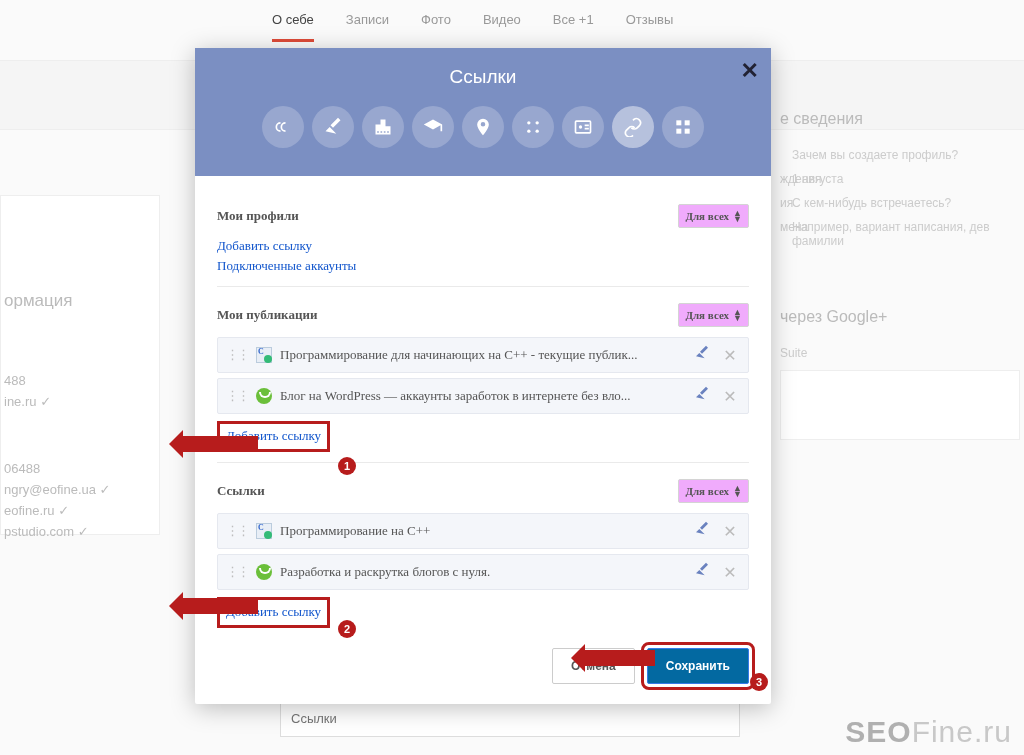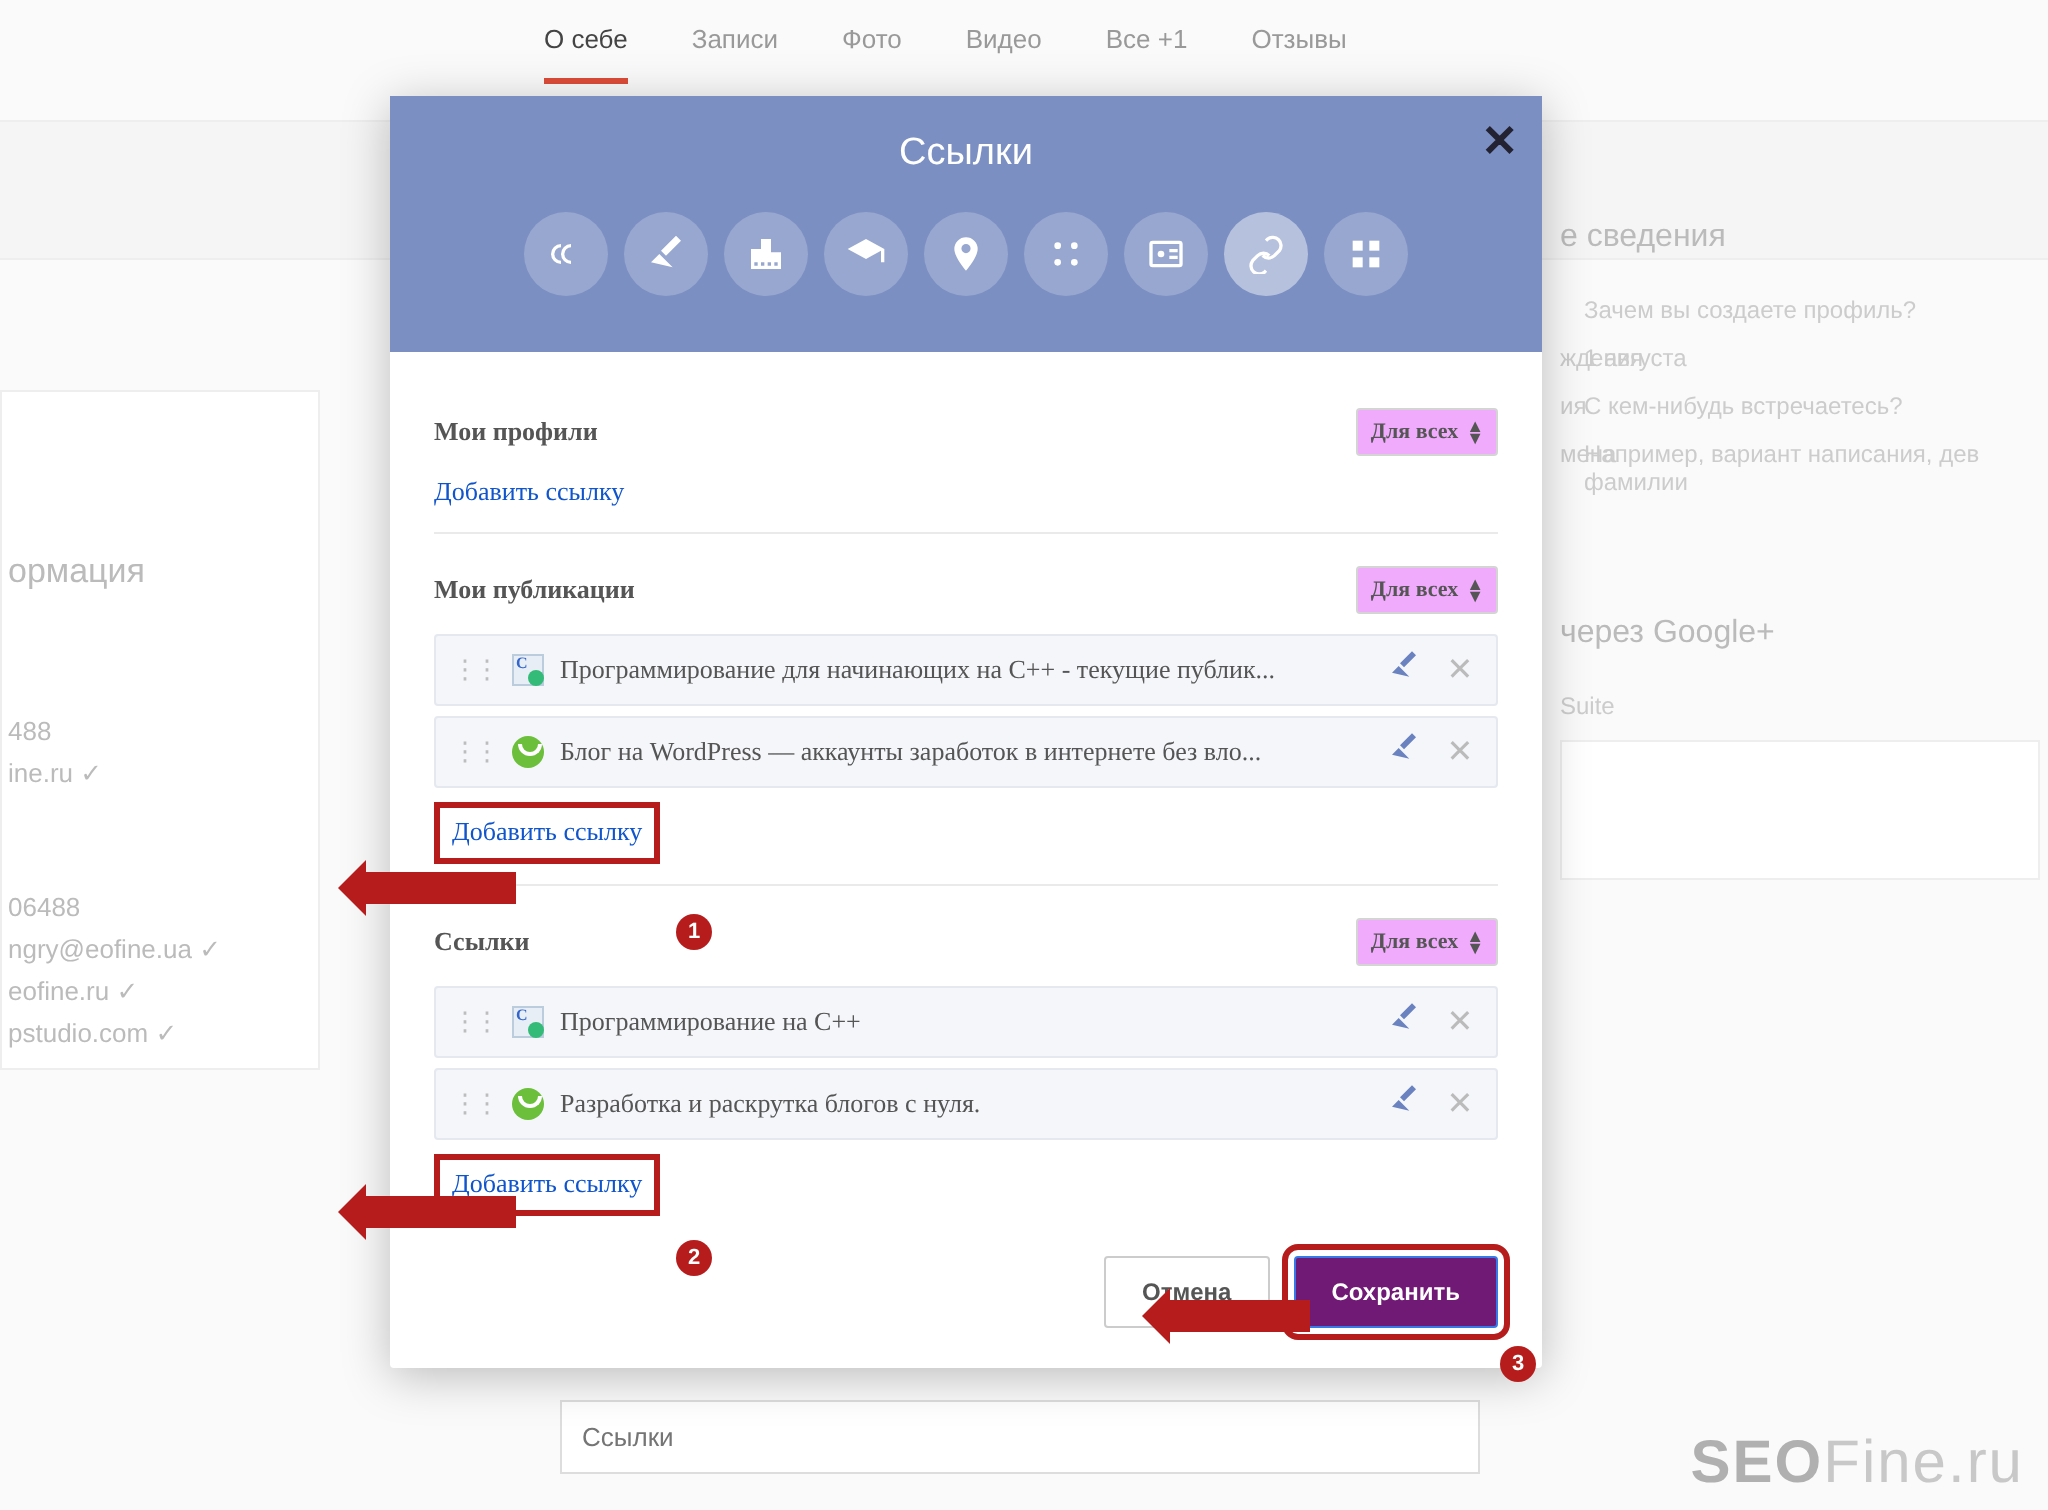--- a/index.html
+++ b/index.html
@@ -30,21 +30,21 @@
     width: 244px;
     font-size: 12px;
     color: #ccc;
   }
   .bg-right .hdr { font-size: 16px; color: #bbb; margin-bottom: 20px; }
   .bg-right .row { display: flex; gap: 12px; margin: 10px 0; }
   .bg-right .row .lab { color: #ccc; width: 0; flex: 0 0 0; white-space: nowrap; }
   .bg-right .row .val { color: #ccc; }
   .bg-left {
     position: absolute;
-    left: 0; top: 270px;
+    left: 0; top: 285px;
     width: 110px;
     font-size: 13px;
     color: #bbb;
     padding-left: 4px;
   }
   .bg-left .h { font-size: 17px; margin-bottom: 26px; }
   .bg-left div { margin: 6px 0; white-space: nowrap; }
   .bg-card {
     position: absolute; left:0; top:60px; right:0; height:70px;
     background:#f5f5f5; border-top:1px solid #eee; border-bottom:1px solid #eee;
@@ -125,21 +125,21 @@
   .row-btn svg { width: 16px; height: 16px; fill: #6a82bf;}
 
   .footer {
     display: flex; justify-content: flex-end; gap: 12px;
     padding: 10px 0 0;
   }
   .btn {
     padding: 10px 18px; font-size: 12px; border-radius: 2px; cursor: pointer;
     border: 1px solid #ccc; background: #fff; font-weight: bold; color:#555;
   }
-  .btn.primary { background: #701a75; border-color: #357ae8; color: #fff; }
+  .btn.primary { background: #0369a1; border-color: #357ae8; color: #fff; }
   .btn.primary.red-box { outline: 3px solid #b71c1c; outline-offset: 3px;}
 
   
   .arrow {
     position: absolute; height: 16px;
     background: #b71c1c;
   }
   .arrow::before {
     content:""; position:absolute; left:-14px; top:-6px;
     border: 14px solid transparent; border-right-color:#b71c1c; border-left:none;
@@ -270,20 +270,21 @@
 
     <div class="section">
       <div class="sec-head">
         <span class="sec-title">Мои профили</span>
         <span class="vis-select">
           <span>Для всех</span>
           <span class="caret">▲<br>▼</span>
         </span>
       </div>
       <span class="link">Добавить ссылку</span>
+      <span class="link">Подключенные аккаунты</span>
     </div>
 
     <div class="section">
       <div class="sec-head">
         <span class="sec-title">Мои публикации</span>
         <span class="vis-select">
           <span>Для всех</span>
           <span class="caret">▲<br>▼</span>
         </span>
       </div>

